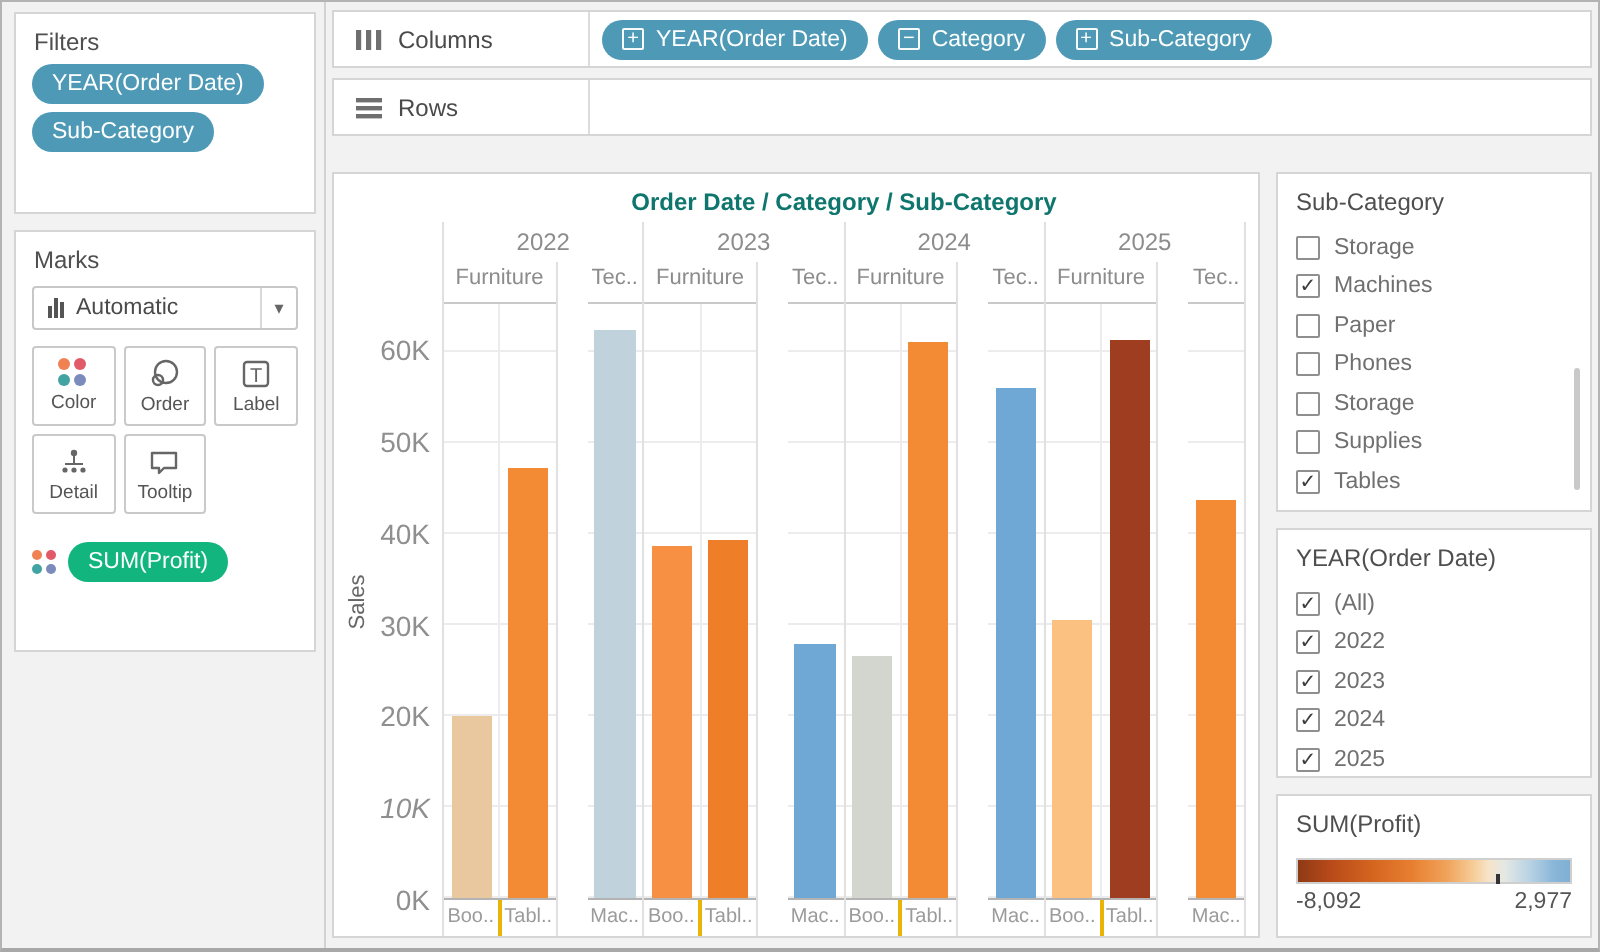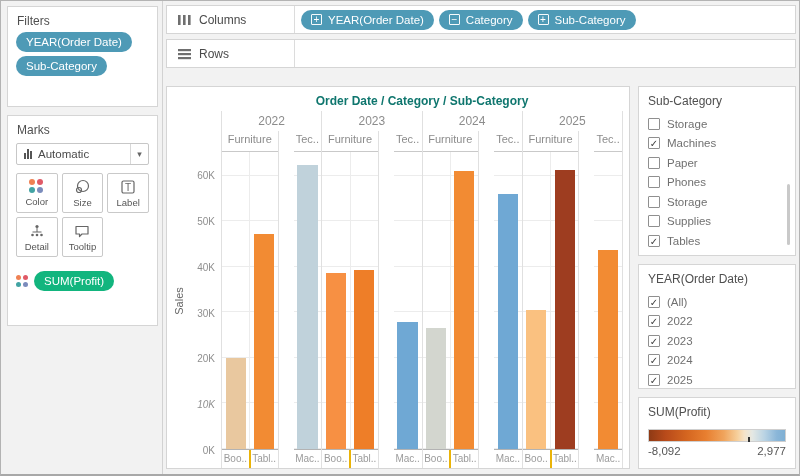--- a/index.html
+++ b/index.html
@@ -51,21 +51,21 @@
   .content { position:absolute; left:165px; top:85px; width:630px; height:383px; display:flex; gap:8px; }
   .chart-card { flex:1; background:#fff; border:1px solid #d5d5d5; display:flex; flex-direction:column; padding:2px 6px 0 0; }
   .chart-title-row { height:22px; display:flex; }
   .ct-spacer { width:54px; }
   .chart-title { flex:1; text-align:center; font-size:12px; font-weight:bold; color:#0f766e; padding-top:5px; }
   .chart-body { flex:1; display:flex; }
   .gutter { width:54px; display:flex; flex-direction:column; position:relative; }
   .g-top { height:40px; } .g-bottom { height:18px; }
   .tick-area { flex:1; position:relative; }
   .ylab { position:absolute; left:-2px; top:50%; transform:translateY(-50%) rotate(-90deg); font-size:11px; color:#666; }
-  .ytick { position:absolute; right:6px; font-size:10px; color:#8f8f8f; transform:translateY(50%); }
+  .ytick { position:absolute; right:6px; font-size:14px; color:#8f8f8f; transform:translateY(50%); }
   .yg { flex:1; display:flex; flex-direction:column; border-left:1px solid #e0e0e0; }
   .yg:last-child { border-right:1px solid #e0e0e0; }
   .yg-year { height:20px; text-align:center; font-size:12px; color:#8c8c8c; padding-top:3px; }
   .yg-row { flex:1; display:flex; }
   .subcol { display:flex; flex-direction:column; }
   .subcol.furn { flex:2; } .subcol.tech { flex:1; border-left:1px solid #e0e0e0;padding-left:15px; }
   .cat-label { height:20px; font-size:11px; color:#8c8c8c; text-align:center; overflow:hidden; white-space:nowrap; padding-top:2px; }
   .pane { flex:1; display:flex; border-top:1px solid #c9c9c9; border-bottom:1px solid #b3b3b3;
           background-image:repeating-linear-gradient(to top,#ececec 0,#ececec 1px,transparent 1px,transparent 15.33%); }
   .bar-cell { flex:1; position:relative; display:flex; align-items:flex-end; justify-content:center; }
@@ -130,21 +130,21 @@
               <i></i>
               <i></i>
             </span>
           <span class="mb-label">Color</span>
         </div>
         <div class="mark-btn">
           <svg class="ic" width="16" height="16" viewBox="0 0 16 16">
               <circle cx="9" cy="7" r="5.5" fill="none" stroke="#666" stroke-width="1.2"></circle>
               <circle cx="5" cy="11" r="2.5" fill="none" stroke="#666" stroke-width="1.2"></circle>
             </svg>
-          <span class="mb-label">Size</span>
+          <span class="mb-label">Order</span>
         </div>
         <div class="mark-btn">
           <svg class="ic" width="16" height="16" viewBox="0 0 16 16">
               <rect x="2" y="2" width="12" height="12" rx="1.5" fill="none" stroke="#666" stroke-width="1.2"></rect>
               <text x="8" y="12" text-anchor="middle" font-size="10" fill="#666" font-family="Liberation Sans, sans-serif">T</text>
             </svg>
           <span class="mb-label">Label</span>
         </div>
         <div class="mark-btn">
           <svg class="ic" width="16" height="16" viewBox="0 0 16 16">

